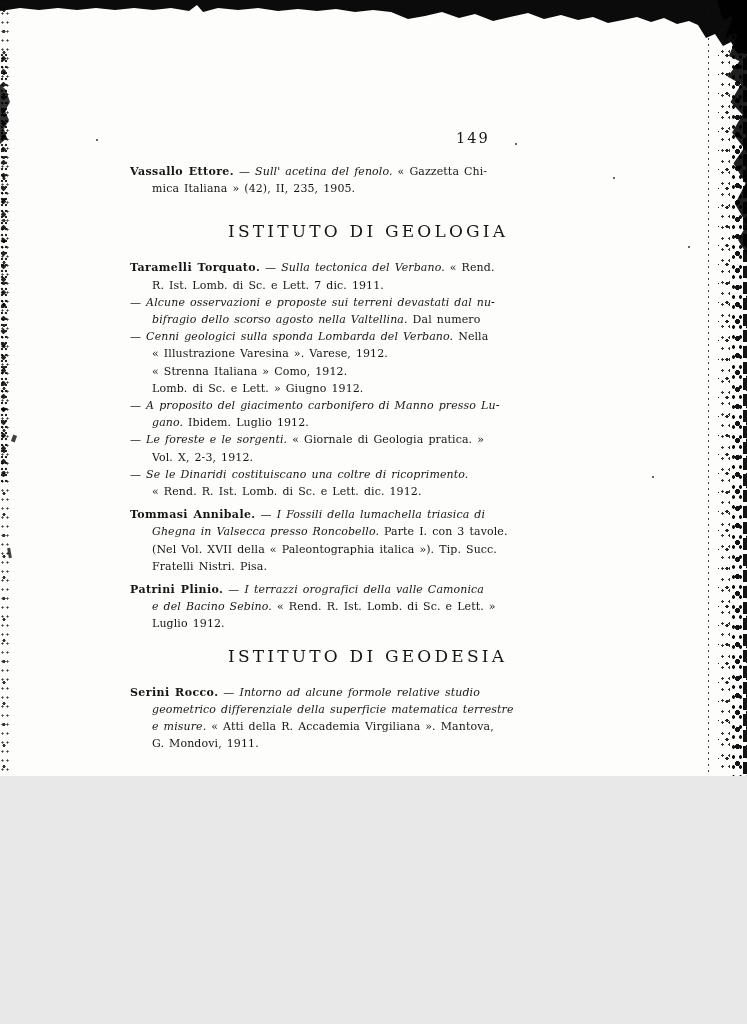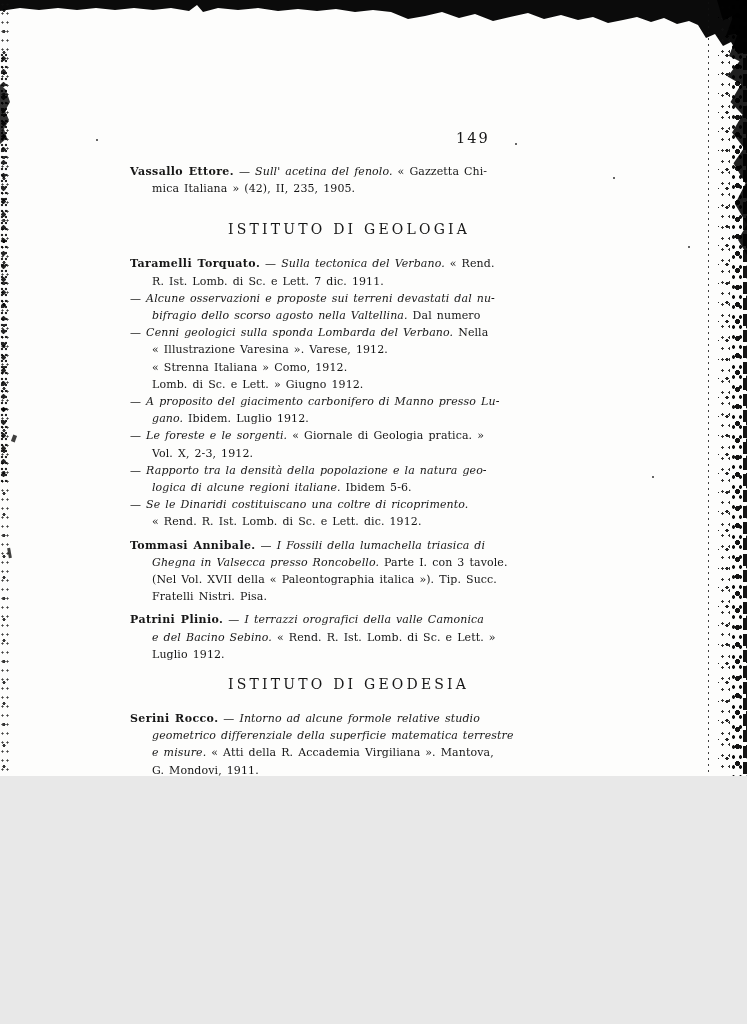--- a/index.html
+++ b/index.html
@@ -9,21 +9,21 @@
     font-family:"DejaVu Serif","Liberation Serif",serif;
   }
   
   .pageno{position:absolute;left:456px;top:130px;font-size:14.5px;letter-spacing:2px;}
   .content{position:absolute;left:130px;top:163px;width:505px;}
   .line{font-size:11px;line-height:17.2px;white-space:nowrap;word-spacing:1.4px;letter-spacing:.1px;}
   .ind{padding-left:22px;}
   .run.author{font-weight:bold;letter-spacing:.4px;}
   .run.title{font-style:italic;}
   .entry.gap{margin-top:6px;}
-  .heading{font-size:14px;letter-spacing:3.2px;padding-left:98px;margin:24px 0 18px 0;white-space:nowrap;}
+  .heading{font-size:17px;letter-spacing:3.2px;padding-left:98px;margin:24px 0 18px 0;white-space:nowrap;}
   .section + .section .heading{margin-top:13px;}
   
   .art{position:absolute;}
   .top-edge{top:0;left:0;width:747px;height:60px;background:#0b0b0b;
     clip-path:polygon(0 0,747px 0,747px 52px,738px 54px,731px 42px,723px 46px,715px 34px,706px 38px,
     698px 25px,689px 21px,677px 24px,664px 18px,651px 22px,637px 17px,623px 20px,608px 23px,593px 17px,
     578px 20px,561px 15px,544px 19px,528px 13px,510px 17px,493px 21px,475px 14px,459px 18px,442px 12px,
     425px 16px,408px 19px,391px 12px,373px 10px,355px 12px,336px 9px,317px 11px,298px 9px,278px 11px,
     258px 8px,238px 10px,218px 8px,203px 12px,197px 5px,189px 11px,171px 8px,153px 10px,134px 8px,
     115px 10px,96px 8px,77px 10px,58px 8px,39px 10px,20px 8px,0 11px);}
@@ -93,24 +93,20 @@
           </div>
           <div class="entry">
             <div class="line"><span class="run plain">— </span><span class="run title">A proposito del giacimento carbonifero di Manno presso Lu-</span></div>
             <div class="line ind"><span class="run title">gano.</span><span class="run plain"> Ibidem. Luglio 1912.</span></div>
           </div>
           <div class="entry">
             <div class="line"><span class="run plain">— </span><span class="run title">Le foreste e le sorgenti.</span><span class="run plain"> « Giornale di Geologia pratica. »</span></div>
             <div class="line ind"><span class="run plain">Vol. X, 2-3, 1912.</span></div>
           </div>
           <div class="entry">
-            <div class="line"><span class="run plain">— </span><span class="run title">Rapporto tra la densità della popolazione e la natura geo-</span></div>
-            <div class="line ind"><span class="run title">logica di alcune regioni italiane.</span><span class="run plain"> Ibidem 5-6.</span></div>
-          </div>
-          <div class="entry">
             <div class="line"><span class="run plain">— </span><span class="run title">Se le Dinaridi costituiscano una coltre di ricoprimento.</span></div>
             <div class="line ind"><span class="run plain">« Rend. R. Ist. Lomb. di Sc. e Lett. dic. 1912.</span></div>
           </div>
           <div class="entry gap">
             <div class="line"><span class="run author">Tommasi Annibale.</span><span class="run plain"> — </span><span class="run title">I Fossili della lumachella triasica di</span></div>
             <div class="line ind"><span class="run title">Ghegna in Valsecca presso Roncobello.</span><span class="run plain"> Parte I. con 3 tavole.</span></div>
             <div class="line ind"><span class="run plain">(Nel Vol. XVII della « Paleontographia italica »). Tip. Succ.</span></div>
             <div class="line ind"><span class="run plain">Fratelli Nistri. Pisa.</span></div>
           </div>
           <div class="entry gap">

